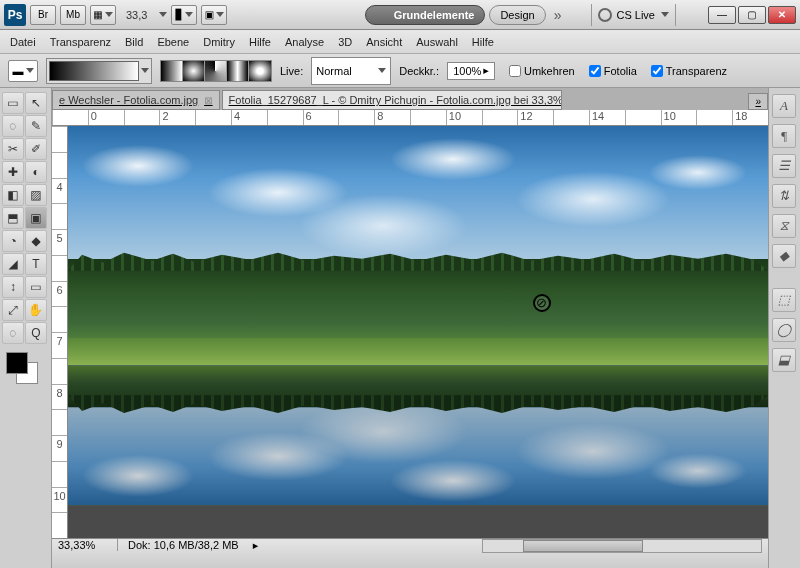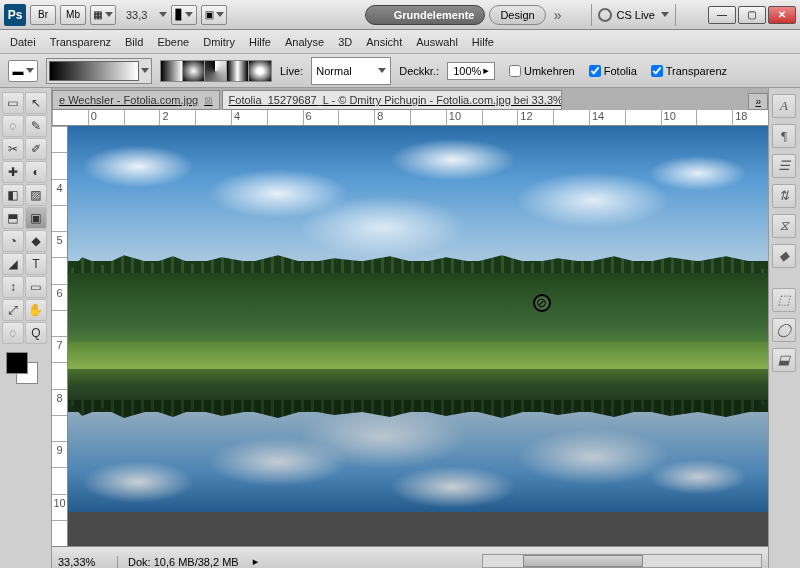--- a/index.html
+++ b/index.html
@@ -62,21 +62,21 @@
 .trees::before { content:""; position:absolute; top:-8px; left:0; right:0; height:20px; background:
  repeating-linear-gradient(90deg,#1a3818 0 3px,#2d5528 3px 6px,#1a3818 6px 10px);
  clip-path:polygon(0 100%,2% 20%,5% 60%,8% 10%,12% 50%,15% 15%,18% 55%,22% 20%,26% 45%,30% 10%,34% 50%,38% 25%,42% 40%,46% 15%,50% 50%,54% 20%,58% 45%,62% 10%,66% 50%,70% 25%,74% 45%,78% 15%,82% 50%,86% 20%,90% 40%,94% 15%,98% 45%,100% 100%);
 }
 .grass { position:absolute; bottom:0; left:0; right:0; height:25%; background:linear-gradient(180deg,#5a8838,#8ab050); }
 .water { height:37%; background:linear-gradient(180deg,#4a7838 0%,#6090b8 20%,#4578a8 100%); position:relative; overflow:hidden; transform:scaleY(-1); }
 .water .sky { height:70%; filter:brightness(.85); }
 .water .trees { height:30%; filter:brightness(.7); }
 .cursor { position:absolute; top:168px; left:465px; width:18px; height:18px; border:2px solid #000; border-radius:50%; background:rgba(255,255,255,.1); }
 .cursor::after { content:"⊘"; position:absolute; top:-1px; left:1px; font-size:13px; color:#000; }
-.statusbar { height:22px; background:linear-gradient(180deg,#e5e5e5,#ccc); border-top:1px solid #888; display:flex; align-items:flex-end; padding:0 6px; gap:10px; font-size:10px; }
+.statusbar { height:30px; background:linear-gradient(180deg,#e5e5e5,#ccc); border-top:1px solid #888; display:flex; align-items:flex-start; padding:0 6px; gap:10px; font-size:10px; }
 .statusbar .zbox { width:60px; border-right:1px solid #999; padding-right:6px; }
 .statusbar .scrollh { margin-left:auto; width:280px; height:14px; background:#ddd; border:1px solid #999; position:relative; }
 .statusbar .scrollh .thumb { position:absolute; left:40px; width:120px; height:100%; background:linear-gradient(180deg,#d5d5d5,#b5b5b5); border:1px solid #888; }
 .panels { width:32px; background:#cfcfcf; border-left:1px solid #999; padding:6px 3px; display:flex; flex-direction:column; gap:6px; }
 .panels .pico { width:24px; height:24px; border:1px solid #aaa; background:linear-gradient(180deg,#e5e5e5,#d0d0d0); border-radius:2px; display:flex; align-items:center; justify-content:center; font-size:13px; color:#555; font-style:italic; font-family:Georgia,serif; }
 .panels .sep { height:8px; }
 .tri { display:inline-block; width:0; height:0; border-left:4px solid transparent; border-right:4px solid transparent; border-top:5px solid #555; vertical-align:middle; margin-left:2px; }
 </style>
 </head>
 <body>

